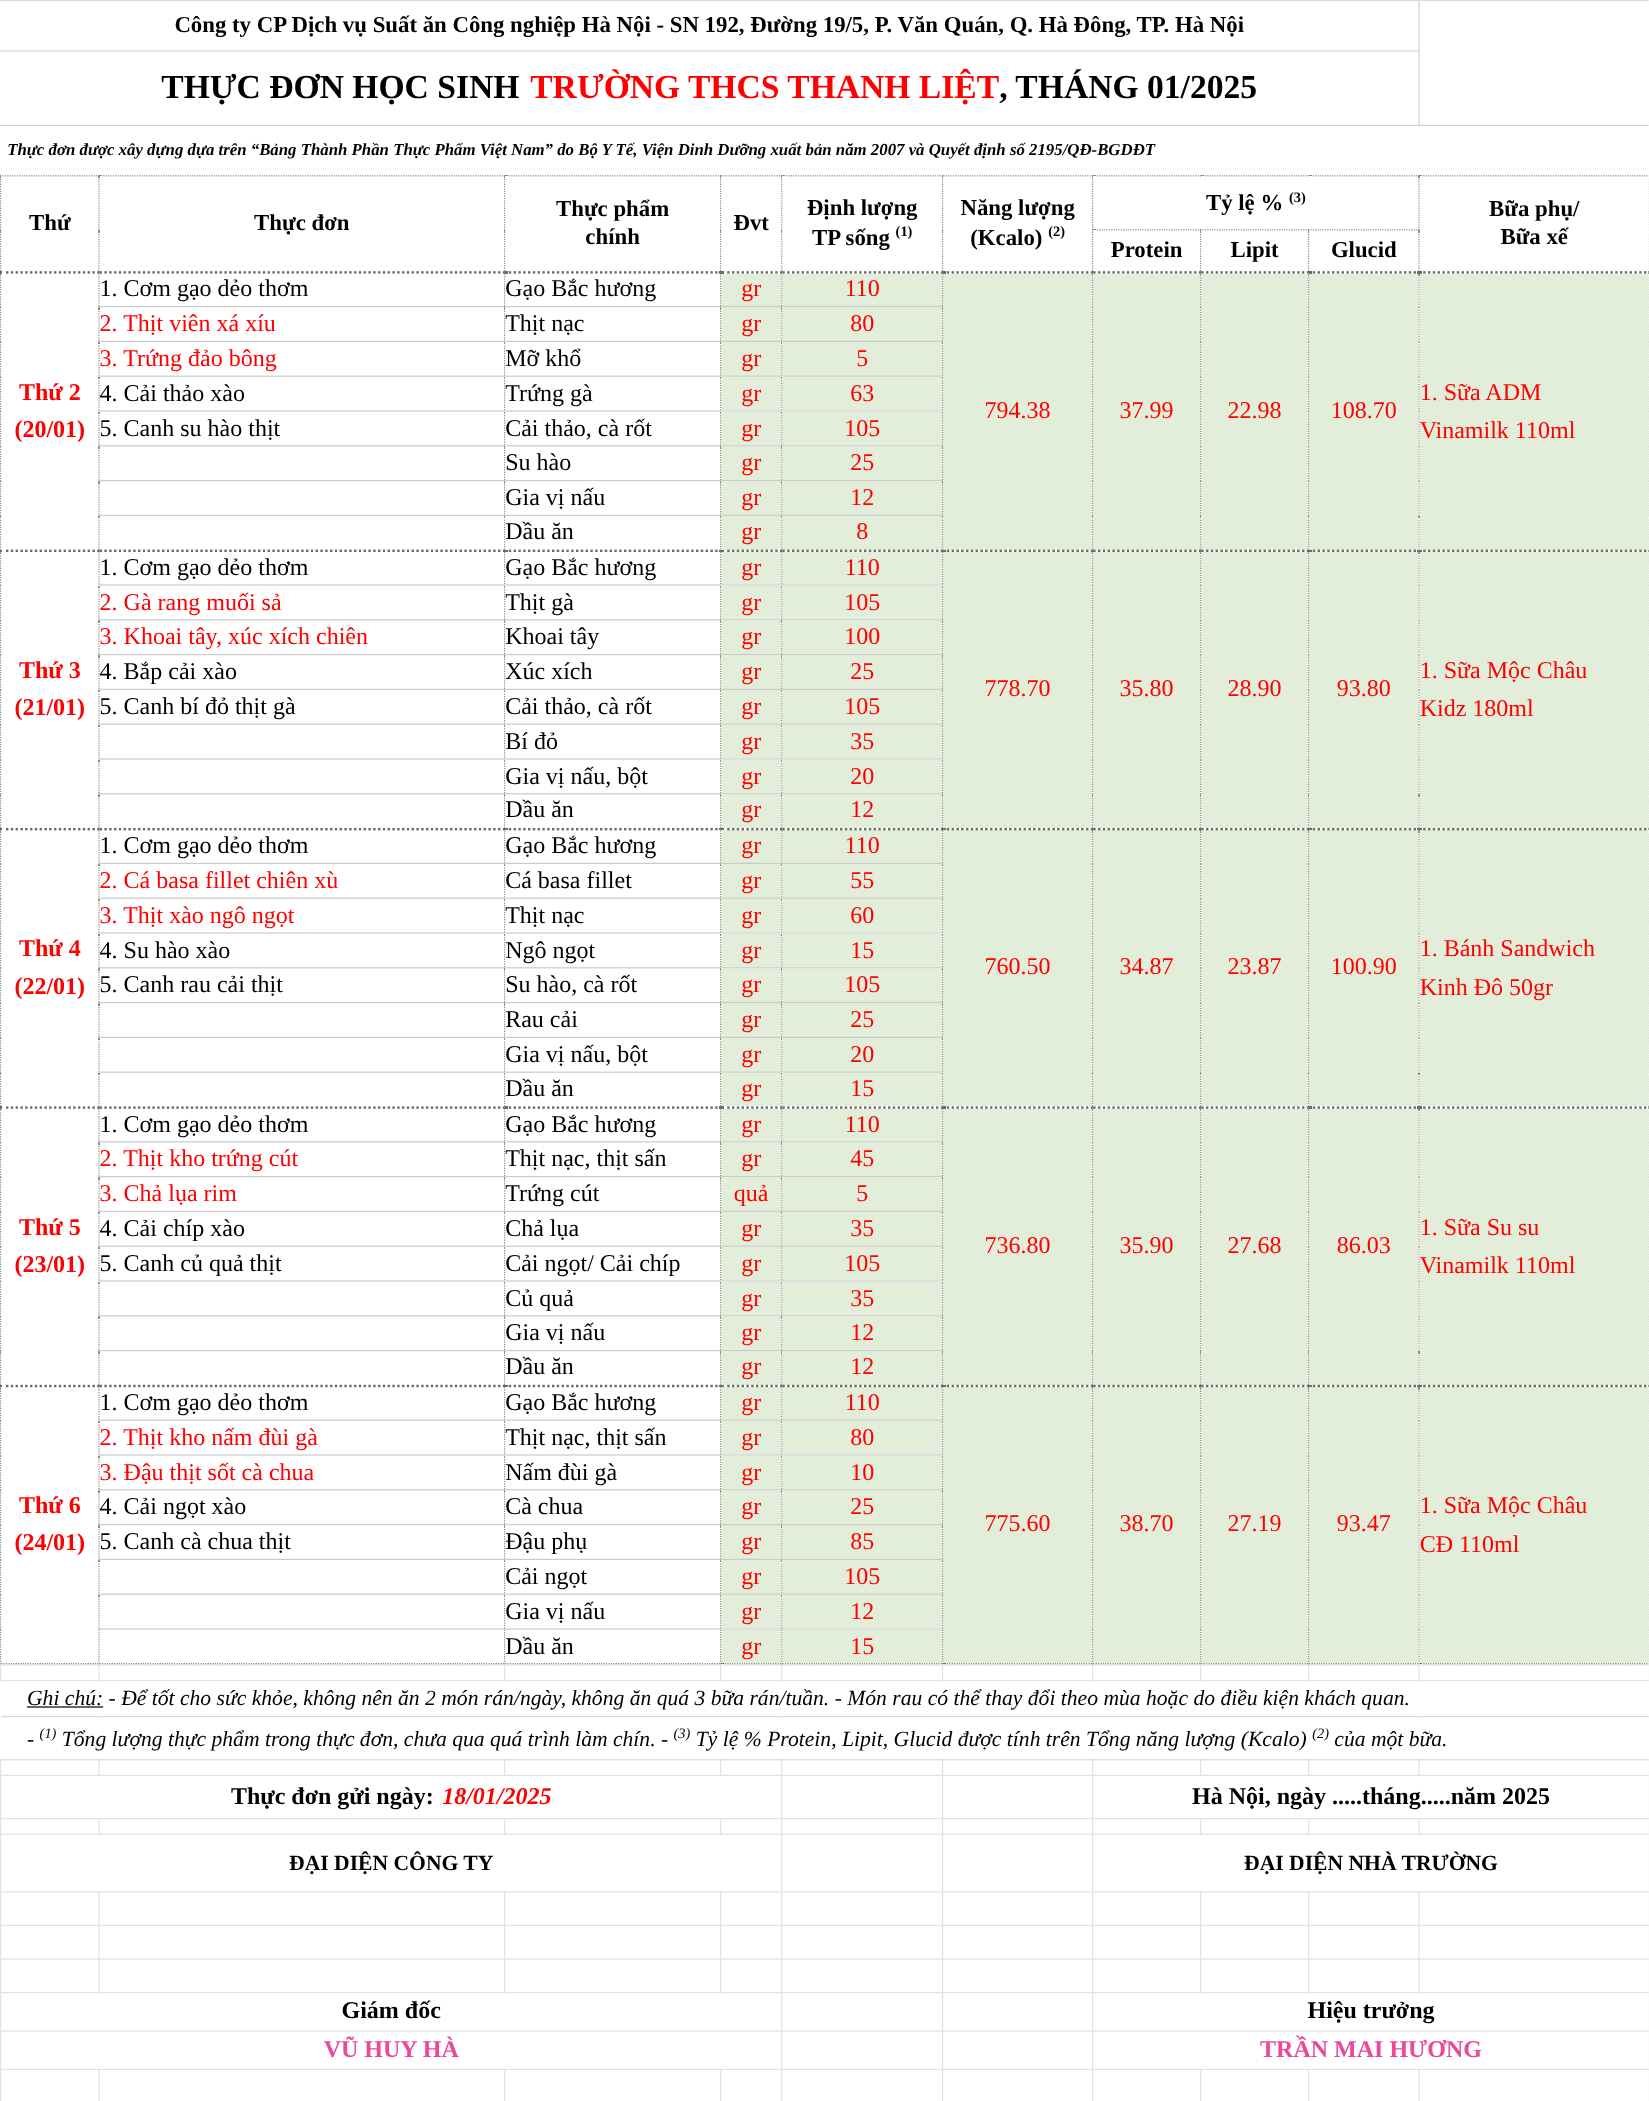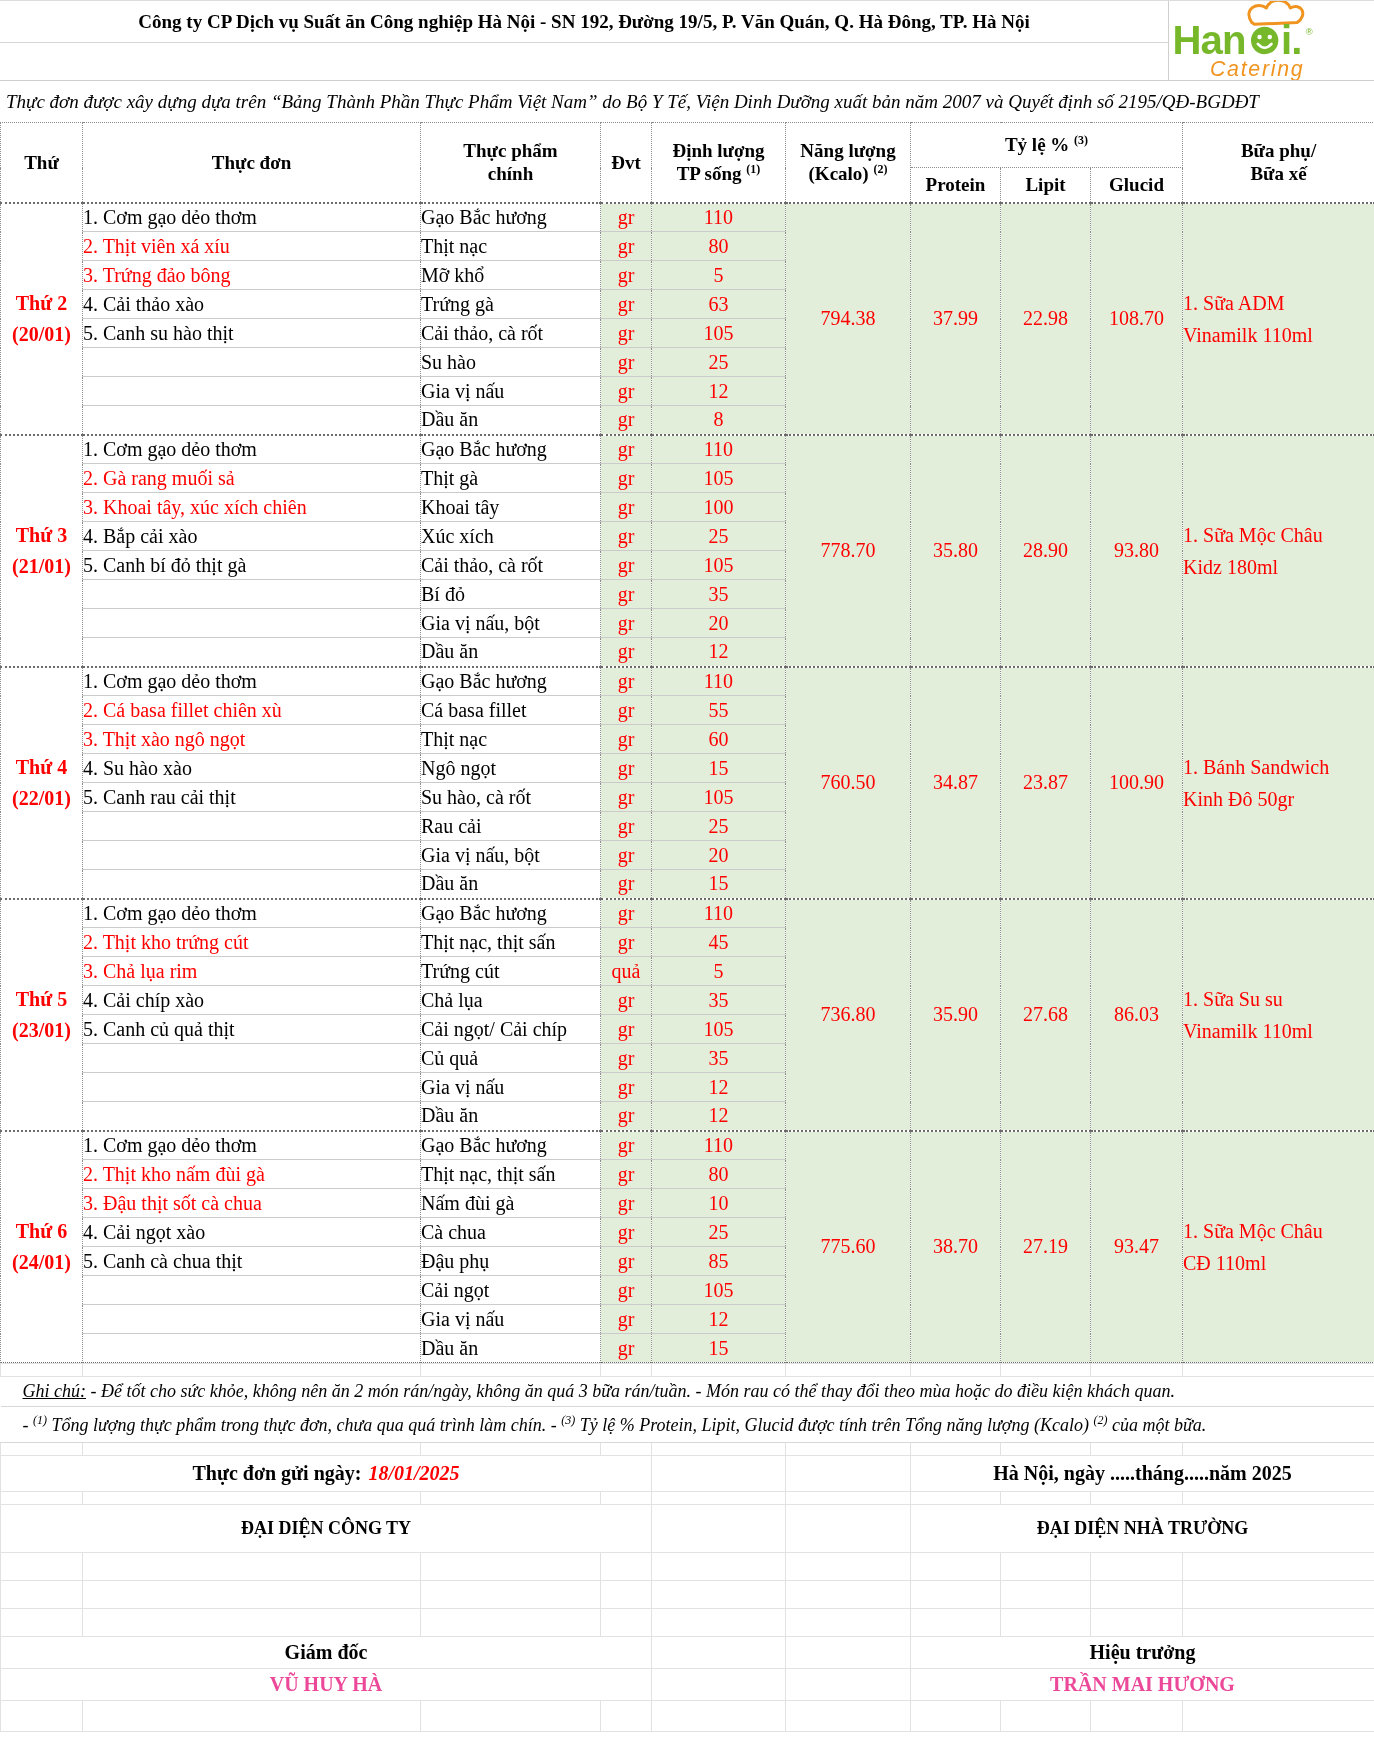--- a/index.html
+++ b/index.html
@@ -9,21 +9,21 @@
   
   .sheet-top { display:flex; border-top:1px solid #dcdcdc; border-bottom:1px solid #cfcfcf; }
   .top-left { width:1183px; border-right:1px solid #cfcfcf; box-sizing:border-box; }
   .company-row { height:41px; display:flex; align-items:center; justify-content:center;
                  font-weight:bold; font-size:19px; border-bottom:1px solid #d6d6d6; }
   .title-row { height:61px; display:flex; align-items:center; justify-content:center;
                font-weight:bold; font-size:28px; }
   .title-row .school { margin-left:9px; }
   .logo-box { flex:1; display:flex; align-items:center; justify-content:center; }
   .note-row { height:41px; display:flex; align-items:center; font-style:italic;
-              font-size:19px; padding-left:6px; white-space:nowrap; overflow:hidden; }
+              font-size:14px; padding-left:6px; white-space:nowrap; overflow:hidden;font-weight:bold; }
   .red { color:#fe0000; }
 
   .lg-main { font-family:"Liberation Sans",sans-serif; font-weight:bold; font-size:47px;
              fill:#76b82a; letter-spacing:-1px; }
   .lg-sub  { font-family:"Liberation Sans",sans-serif; font-size:25px; fill:#f0941f;
              font-style:italic; letter-spacing:2px; }
   .lg-reg  { font-family:"Liberation Sans",sans-serif; font-size:11px; fill:#76b82a; }
 
   
   .menu-table { width:1374px; table-layout:fixed; border-collapse:collapse;
@@ -70,35 +70,25 @@
   .u { text-decoration:underline; }
 </style>
 </head>
 <body>
 
 <div class="page">
 
   <div class="sheet-top">
     <div class="top-left">
       <div class="company-row">Công ty CP Dịch vụ Suất ăn Công nghiệp Hà Nội - SN 192, Đường 19/5, P. Văn Quán, Q. Hà Đông, TP. Hà Nội</div>
-    </div>
-    <div class="logo-box">
-      <svg width="205" height="79" viewBox="0 0 240 92">
-        <path d="M97 25 C86 9 104 0 114 8 C119 -4 137 -4 142 8 C155 1 163 16 150 25 L100 27 Z" fill="#ffffff" stroke="#f0941f" stroke-width="3.5" stroke-linejoin="round"></path>
-        <text x="4" y="62" class="lg-main">Han</text>
-        <g>
-          <circle cx="112" cy="46" r="16" fill="#76b82a"></circle>
-          <circle cx="106" cy="42" r="2.6" fill="#ffffff"></circle>
-          <circle cx="118" cy="42" r="2.6" fill="#ffffff"></circle>
-          <path d="M104 50 q8 9 16 0" stroke="#ffffff" stroke-width="3" fill="none" stroke-linecap="round"></path>
-        </g>
-        <text x="131" y="62" class="lg-main">i.</text>
-        <text x="160" y="40" class="lg-reg">®</text>
-        <text x="48" y="88" class="lg-sub">Catering</text>
-      </svg>
+      <div class="title-row">
+        <span>THỰC ĐƠN HỌC SINH</span>
+        <span class="red school">TRƯỜNG THCS THANH LIỆT</span>
+        <span>, THÁNG 01/2025</span>
+      </div>
     </div>
   </div>
 
   <div class="note-row">Thực đơn được xây dựng dựa trên “Bảng Thành Phần Thực Phẩm Việt Nam” do Bộ Y Tế, Viện Dinh Dưỡng xuất bản năm 2007 và Quyết định số 2195/QĐ-BGDĐT</div>
 
   <table class="menu-table">
     <colgroup>
       <col style="width:82px">
         <col style="width:338px">
         <col style="width:180px">

